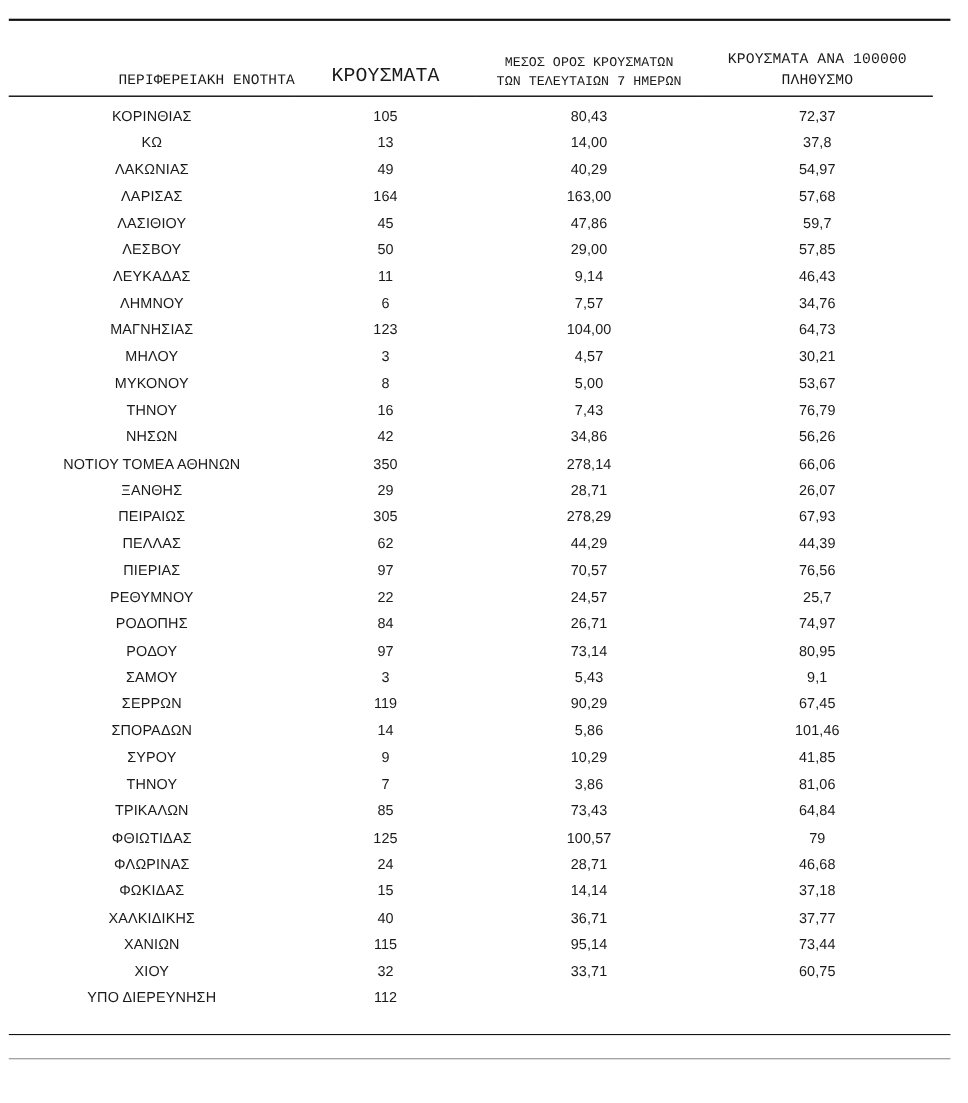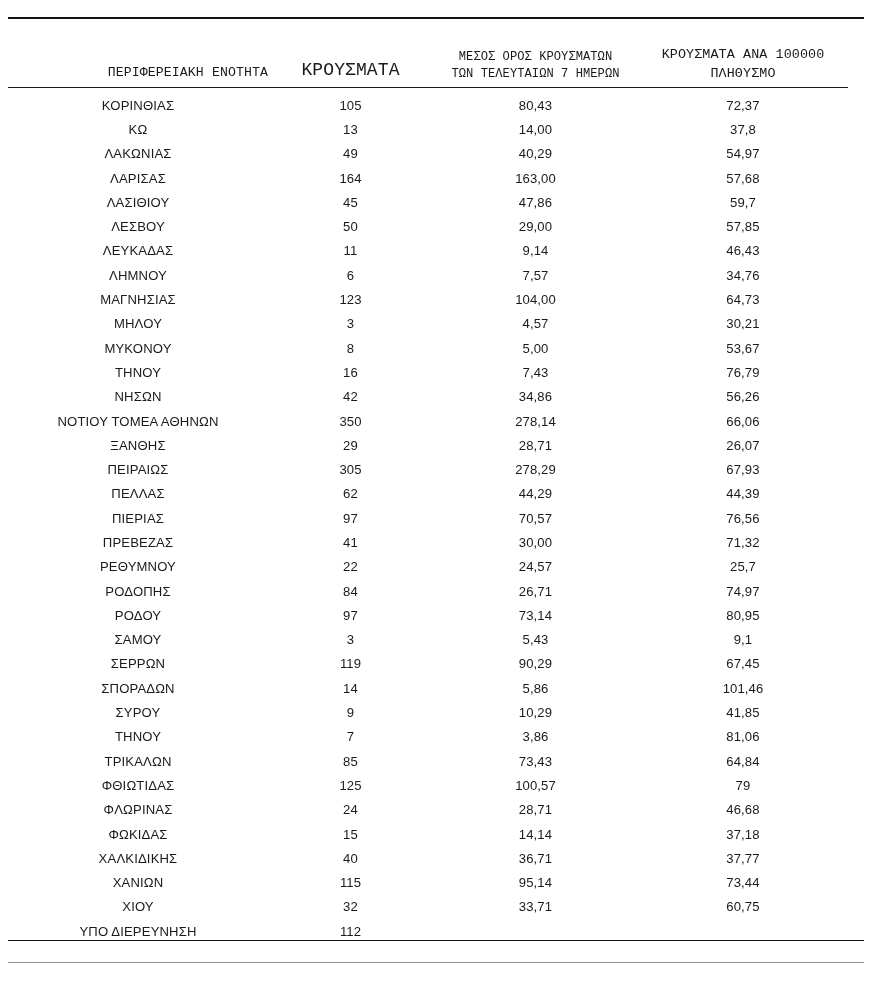--- a/index.html
+++ b/index.html
@@ -248,26 +248,20 @@
             <td>44,29</td>
             <td>44,39</td>
           </tr>
           <tr>
             <td class="region">ΠΙΕΡΙΑΣ</td>
             <td>97</td>
             <td>70,57</td>
             <td>76,56</td>
           </tr>
           <tr>
-            <td class="region">ΠΡΕΒΕΖΑΣ</td>
-            <td>41</td>
-            <td>30,00</td>
-            <td>71,32</td>
-          </tr>
-          <tr>
             <td class="region">ΡΕΘΥΜΝΟΥ</td>
             <td>22</td>
             <td>24,57</td>
             <td>25,7</td>
           </tr>
           <tr>
             <td class="region">ΡΟΔΟΠΗΣ</td>
             <td>84</td>
             <td>26,71</td>
             <td>74,97</td>

